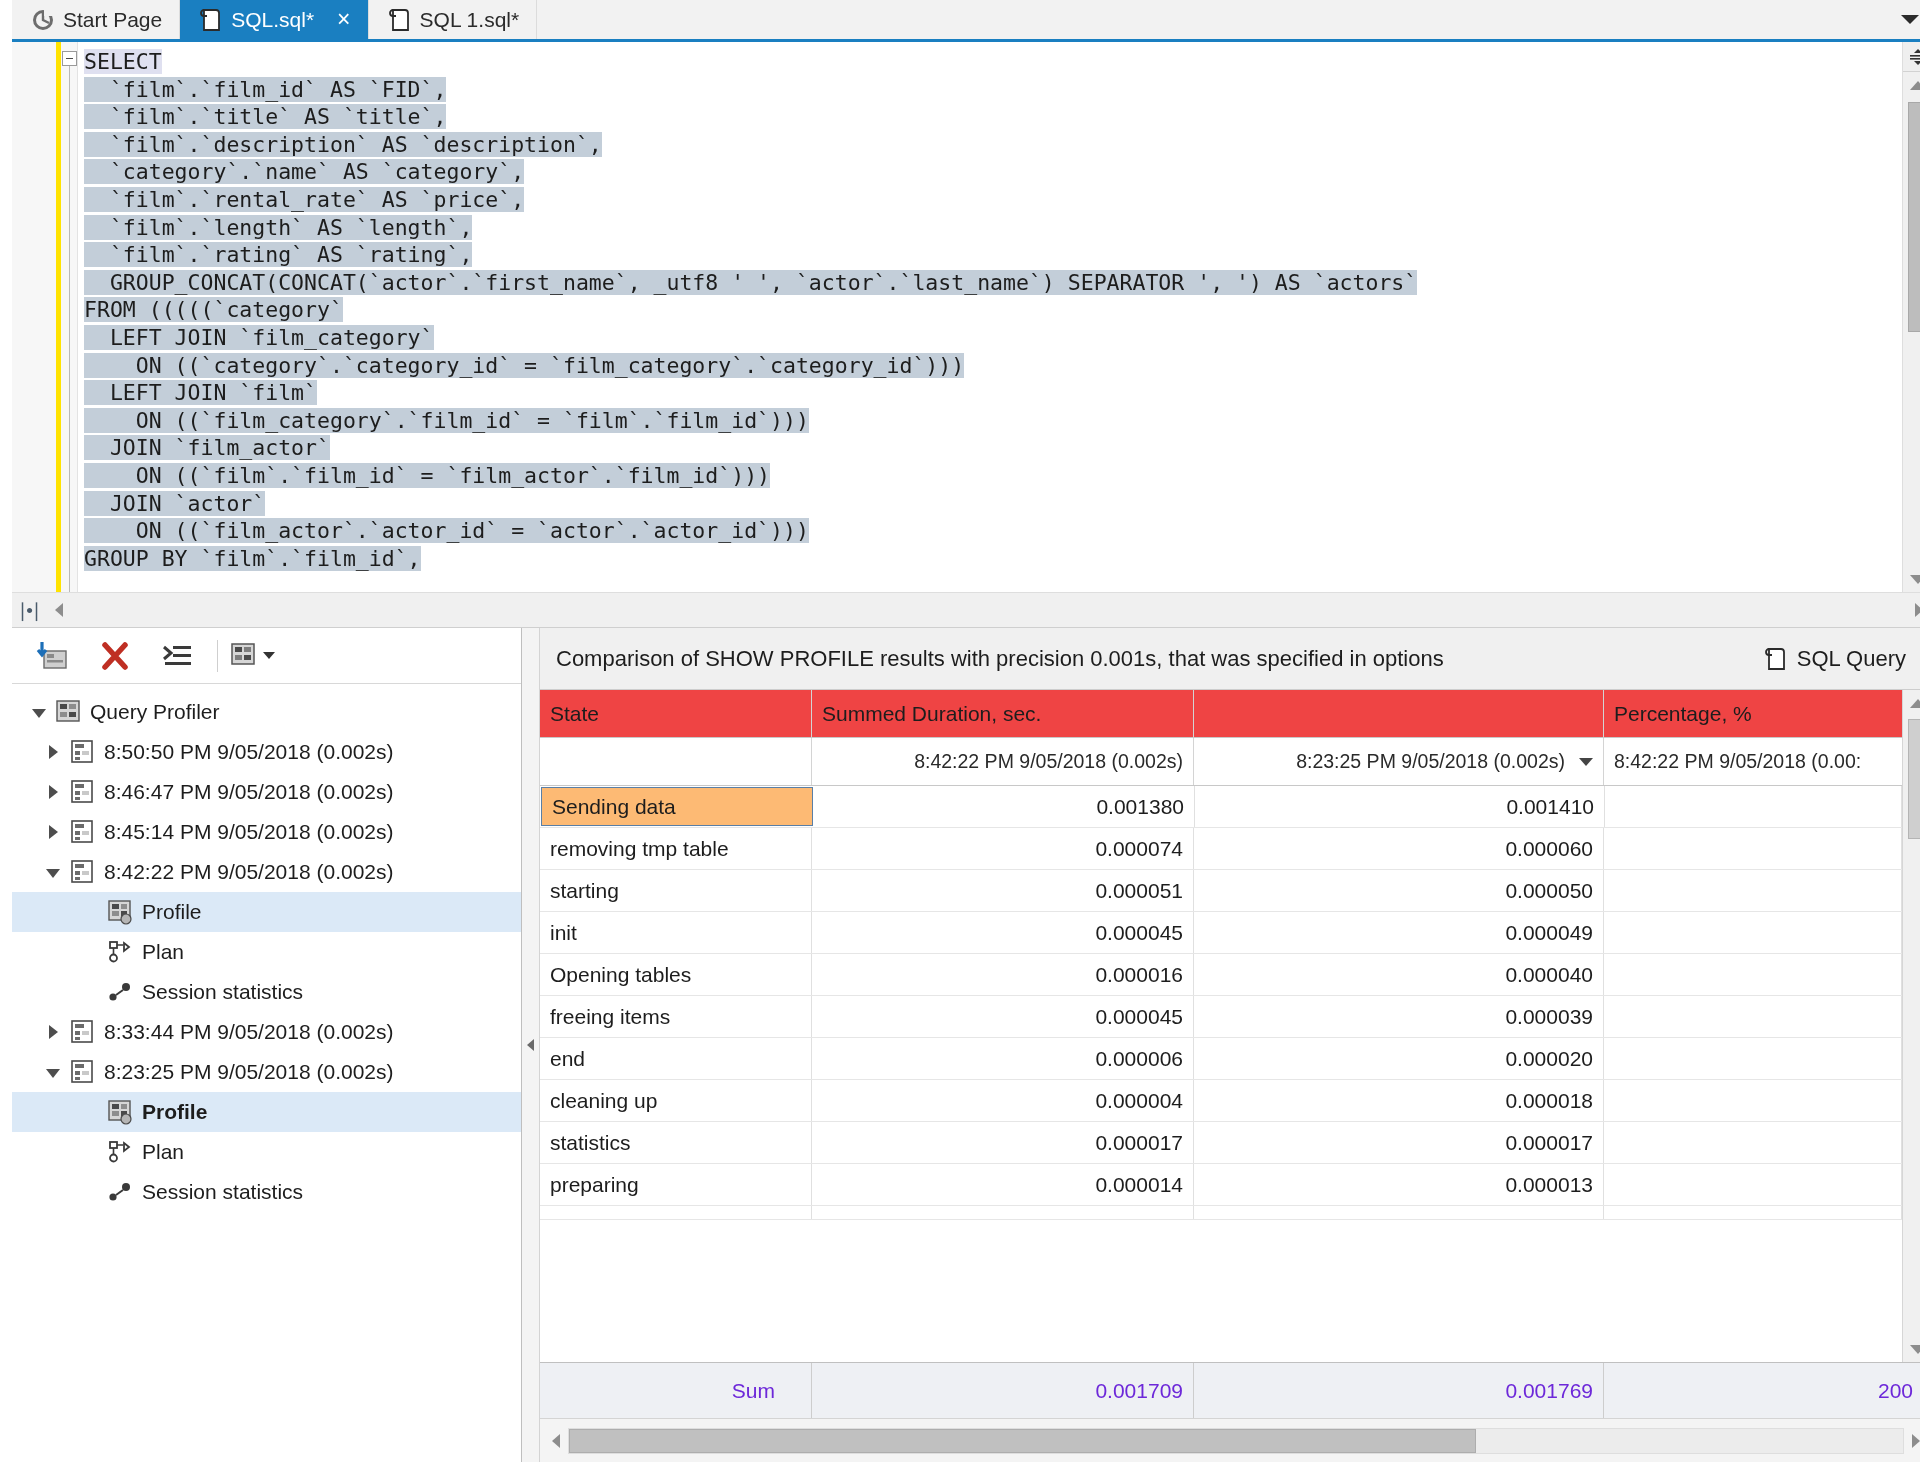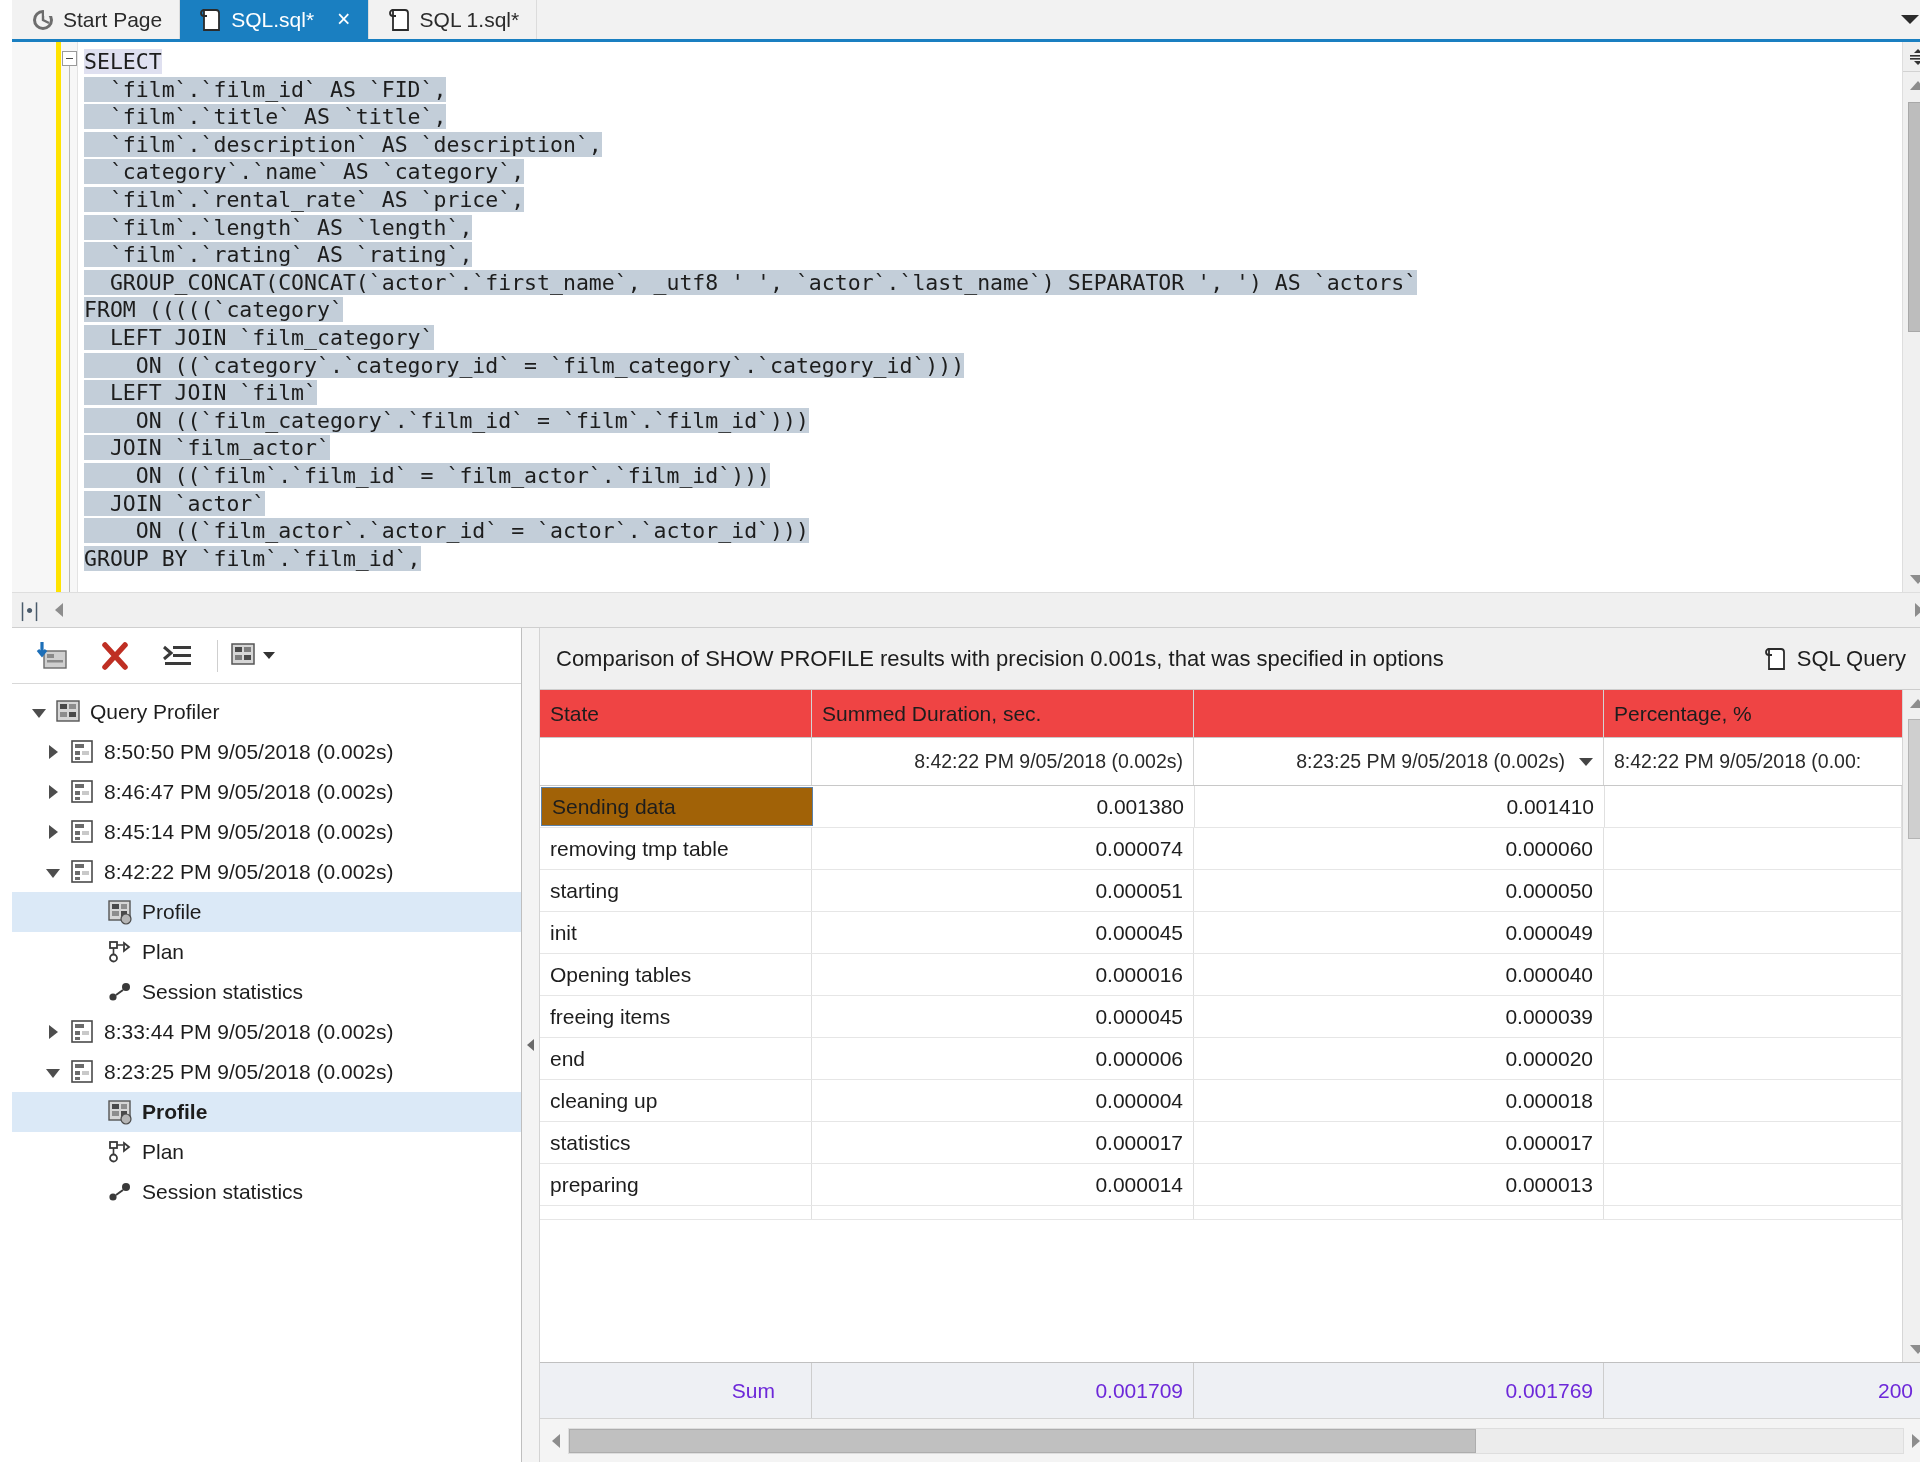--- a/index.html
+++ b/index.html
@@ -169,21 +169,21 @@
   .gsub-row .gc.c-state { justify-content: flex-start; }
   .gsub-row .gc.c-pct { justify-content: flex-start; }
   .subcaret { width:0;height:0;border-left:7px solid transparent;border-right:7px solid transparent;border-top:8px solid #444; margin-left: 14px; flex: none; }
 
   .gbody { flex: 1; overflow: hidden; }
   .grow { display: flex; height: 42px; min-height: 42px; border-bottom: 1px solid #e6e6e6; font-size: 21px; color: #1d1d1d; background: #fff; }
   .grow .gc { border-right: 1px solid #e0e0e0; }
   .grow .gc.c-d1, .grow .gc.c-d2 { justify-content: flex-end; }
   .grow .gc.c-state { justify-content: flex-start; }
   .cell-sel {
-    background: #a16207; border: 1px solid #5a7fa6 !important;
+    background: #fdba74; border: 1px solid #5a7fa6 !important;
     margin: 1px 0 1px 1px; height: 39px;
   }
 
   .gvscroll { width: 30px; min-width: 30px; background: #f0f0f0; border-left: 1px solid #d6d6d6; display: flex; flex-direction: column; align-items: center; }
   .gvs-thumb { width: 20px; background: #cfcfcf; border: 1px solid #b4b4b4; margin-top: 3px; height: 120px; }
 
   .sum-row {
     display: flex; height: 56px; min-height: 56px;
     background: #eef0f4; border-top: 1px solid #c0c0c0;
     font-size: 21px; color: #6d28d9;

